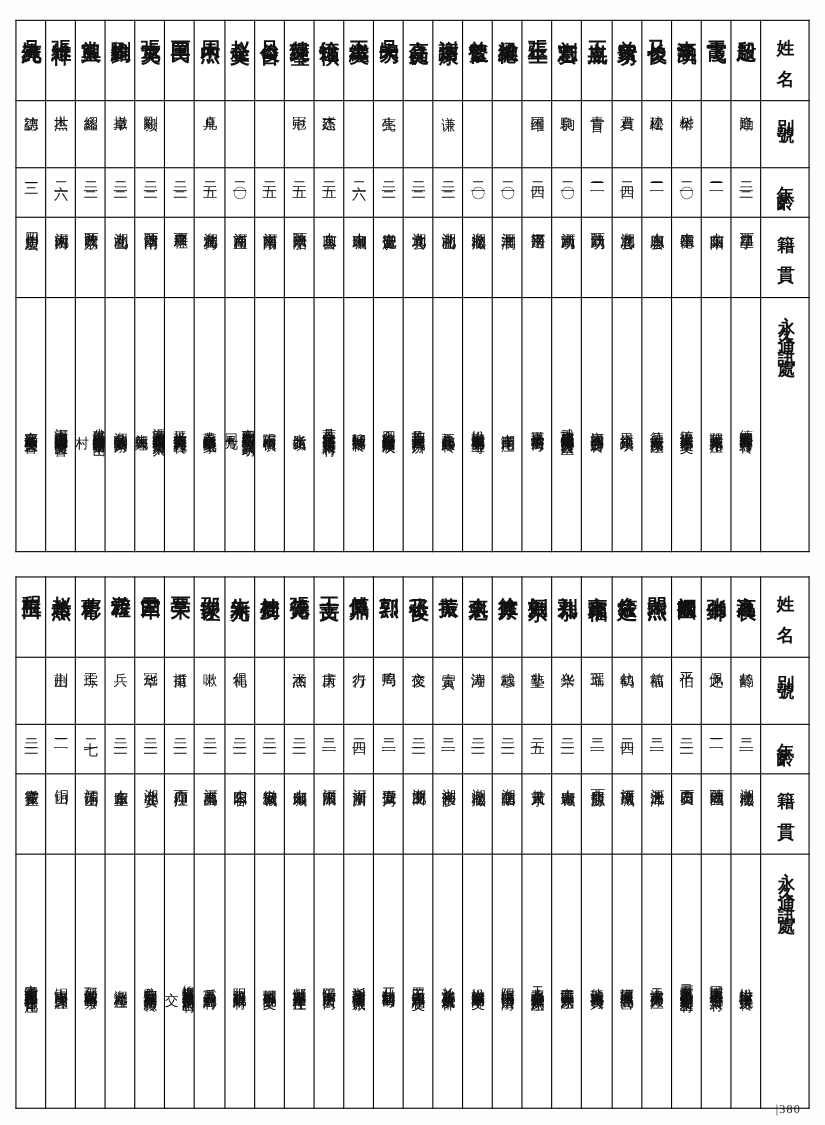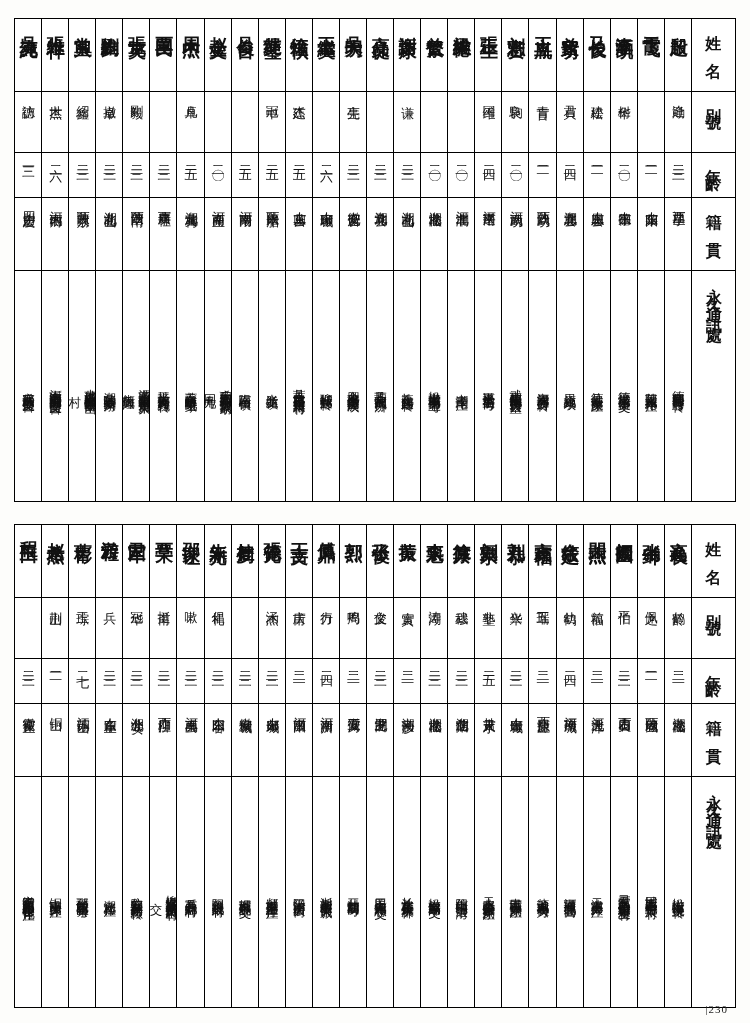--- a/index.html
+++ b/index.html
@@ -1588,14 +1588,14 @@
             <td class="hdr-addr colw-hdr">
               <div class="cell-inner">
                 <span class="v">永久通訊處</span>
               </div>
             </td>
           </tr>
         </tbody>
     </table>
   </div>
 
-  <div class="pagenum">|230</div>
+  <div class="pagenum">|380</div>
 </div>
 
 </body></html>

